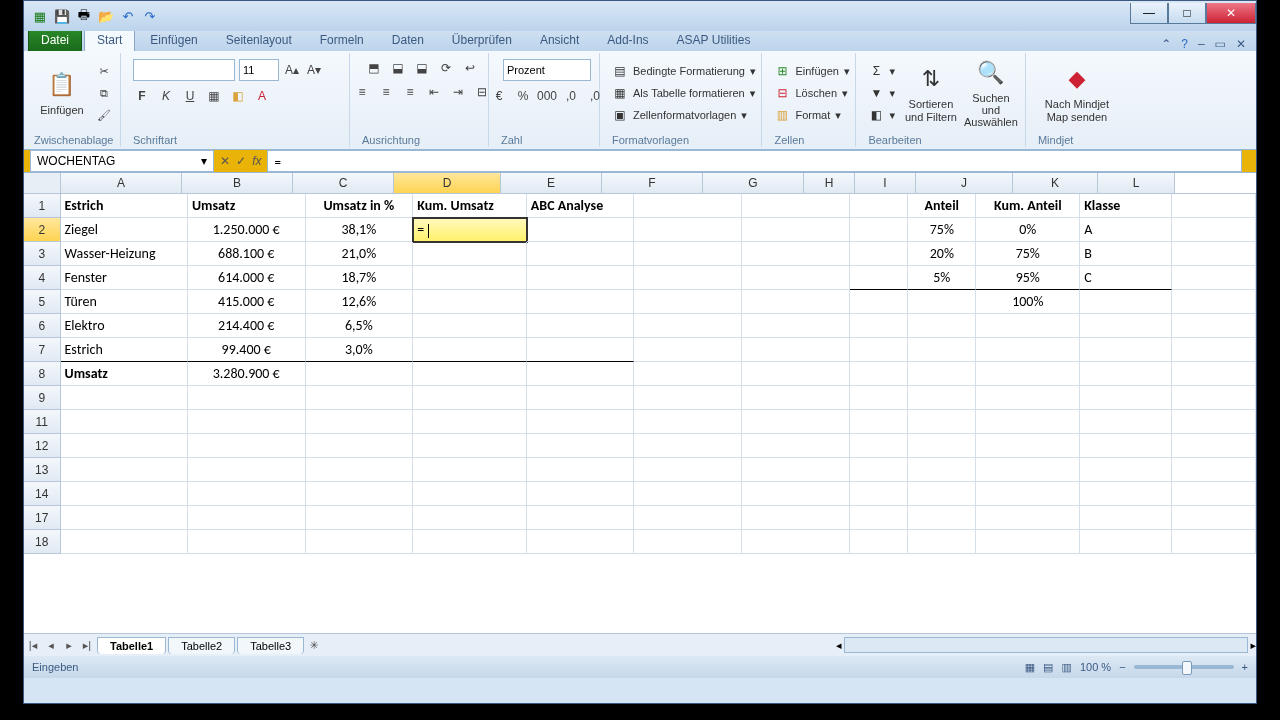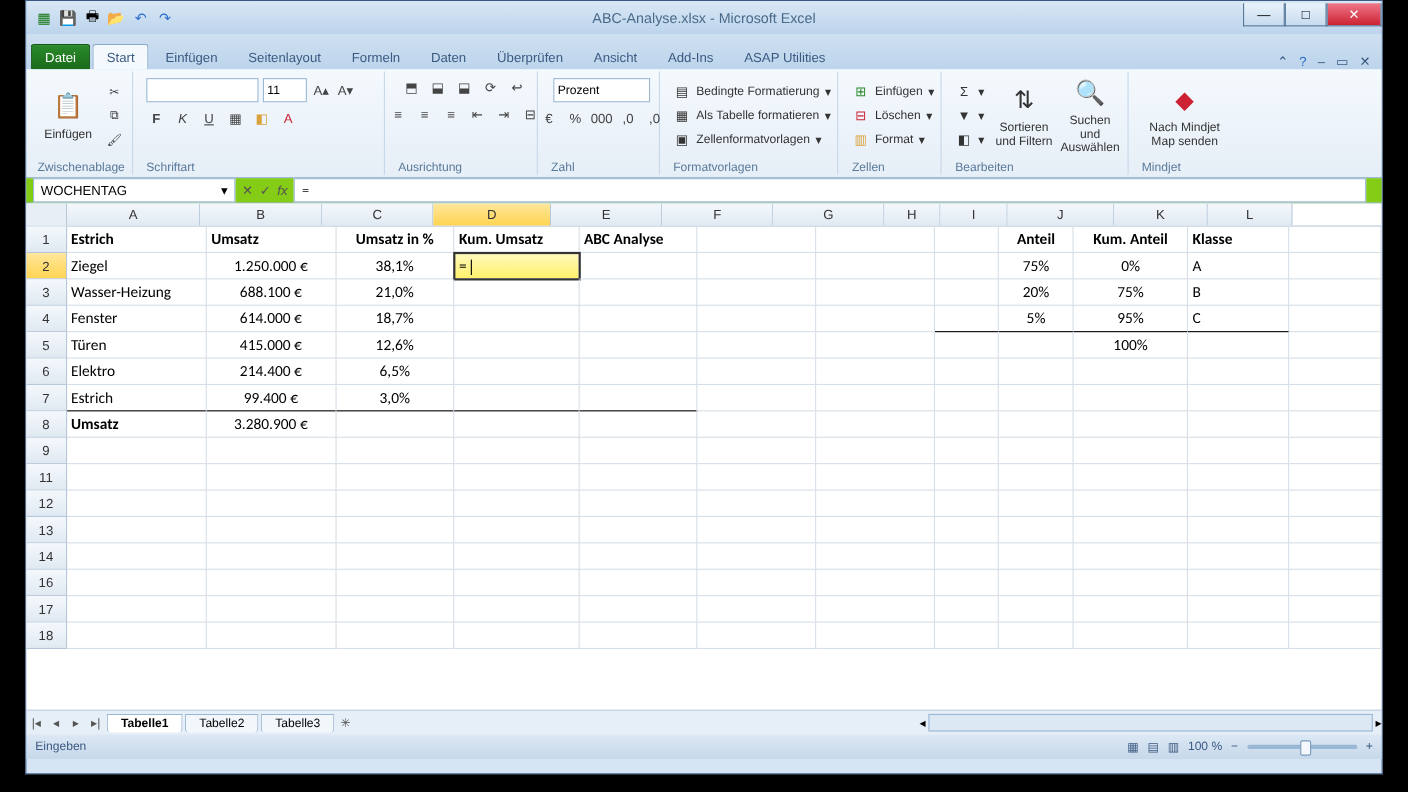--- a/index.html
+++ b/index.html
@@ -4,42 +4,42 @@
 <style>
 html,body{margin:0;padding:0;font-family:"Segoe UI",Tahoma,sans-serif;font-size:12px;background:#000;user-select:none}
 .app{width:1232px;height:702px;margin:0 auto;background:#d6e5f3;border:1px solid #3b5a82;position:relative;box-shadow:2px 2px 0 #000}
 .titlebar{height:30px;background:linear-gradient(#d9e7f5,#bcd4ec);display:flex;align-items:center;position:relative}
 .qat{display:flex;gap:6px;padding:0 8px;align-items:center}
 .qat .ico{width:16px;height:16px;display:flex;align-items:center;justify-content:center;font-size:13px}
 .titletext{position:absolute;left:0;right:0;text-align:center;color:#4a6a8a;font-size:13px}
 .winbtns{margin-left:auto;display:flex}
 .winbtn{width:36px;height:20px;margin-top:-6px;border:1px solid #5a7a9a;border-top:none;display:flex;align-items:center;justify-content:center;font-size:12px;background:linear-gradient(#eaf3fb,#c6dbef)}
 .winbtn.close{background:linear-gradient(#e78,#c23);color:#fff;width:48px}
-.tabs{height:32px;display:flex;align-items:flex-end;padding-left:4px;gap:2px;background:linear-gradient(#cfe0f0,#bcd4ec)}
+.tabs{height:20px;display:flex;align-items:flex-end;padding-left:4px;gap:2px;background:linear-gradient(#cfe0f0,#bcd4ec)}
 .tab{padding:4px 12px;font-size:12px;color:#3b5a82;border:1px solid transparent;border-bottom:none;border-radius:3px 3px 0 0}
 .tab.file{background:linear-gradient(#2a8a2a,#1a6a1a);color:#fff;border-color:#155515}
 .tab.active{background:#f4f9fd;border-color:#8aa8c6}
 .tab-right{margin-left:auto;display:flex;gap:10px;padding-right:10px;color:#3b5a82;font-size:12px}
 .ribbon{height:94px;background:linear-gradient(#f4f9fd,#e6eef7);border-bottom:1px solid #9ab7d4;display:flex;padding:2px 4px;gap:6px}
 .group{border-right:1px solid #c6d8ea;padding:0 6px;display:flex;flex-direction:column}
 .group-body{flex:1;display:flex;align-items:center;gap:4px}
 .group-label{font-size:11px;color:#5a7a9a;padding:1px 0}
 .bigbtn{display:flex;flex-direction:column;align-items:center;justify-content:center;width:56px;height:70px;font-size:11px;color:#333;text-align:center;line-height:1.1}
 .bigbtn .bicon{width:32px;height:32px;display:flex;align-items:center;justify-content:center;font-size:22px;margin-bottom:3px}
 .minibtns{display:flex;flex-direction:column;gap:4px}
 .minibtn{width:20px;height:18px;display:flex;align-items:center;justify-content:center;font-size:11px;color:#444}
 .fntrow{display:flex;gap:4px;align-items:center}
 .fntbox{width:100px;height:20px;background:#fff;border:1px solid #9ab7d4}
 .szbox{width:32px;height:20px;background:#fff;border:1px solid #9ab7d4;font-size:11px;display:flex;align-items:center;padding:0 3px}
 .btnrow{display:flex;gap:6px}
 .rb{width:18px;height:18px;display:flex;align-items:center;justify-content:center;font-size:12px;color:#444}
 .stackcol{display:flex;flex-direction:column;gap:2px;font-size:11px;color:#333}
 .stackitem{display:flex;align-items:center;gap:5px;height:20px;white-space:nowrap}
 .stackitem .si{width:16px;height:16px;display:flex;align-items:center;justify-content:center;font-size:12px}
-.namebox-row{height:22px;background:#84cc16;border-bottom:1px solid #9ab7d4;display:flex;align-items:center}
+.namebox-row{height:22px;background:#eab308;border-bottom:1px solid #9ab7d4;display:flex;align-items:center}
 .namebox{width:170px;height:20px;background:#fff;border:1px solid #9ab7d4;margin-left:6px;display:flex;align-items:center;padding:0 6px;font-size:12px}
 .fxbtns{display:flex;gap:6px;margin:0 6px;color:#555}
 .fxinput{flex:1;height:20px;background:#fff;border:1px solid #9ab7d4;margin-right:14px;display:flex;align-items:center;padding:0 6px;font-family:Calibri,sans-serif;font-size:13px}
 .sheet{position:relative;background:#fff;height:460px;overflow:hidden}
 .colheads{display:flex;height:20px;border-bottom:1px solid #b5c7d9}
 .corner{width:36px;background:#e8eef5;border-right:1px solid #b5c7d9}
 .ch{background:linear-gradient(#f4f8fc,#e0e9f2);border-right:1px solid #b5c7d9;text-align:center;font-size:12px;color:#333;line-height:20px}
 .ch.sel{background:linear-gradient(#ffe79c,#ffd452)}
 .row{display:flex;height:24px}
 .rh{width:36px;background:linear-gradient(#f4f8fc,#e0e9f2);border-right:1px solid #b5c7d9;border-bottom:1px solid #b5c7d9;text-align:center;font-size:12px;color:#333;line-height:24px}
@@ -69,21 +69,20 @@
 
   <div class="titlebar">
     <div class="qat">
       <span class="ico" style="color:#1a7a1a">▦</span>
       <span class="ico" style="color:#3a6aca">💾</span>
       <span class="ico">🖶</span>
       <span class="ico" style="color:#d9a23a">📂</span>
       <span class="ico" style="color:#2a6aca">↶</span>
       <span class="ico" style="color:#2a6aca">↷</span>
     </div>
-    <div class="titletext">ABC-Analyse.xlsx - Microsoft Excel</div>
     <div class="winbtns">
       <div class="winbtn">—</div>
       <div class="winbtn">□</div>
       <div class="winbtn close">✕</div>
     </div>
   </div>
 
   <div class="tabs">
     <div class="tab file">Datei</div>
     <div class="tab active">Start</div>
@@ -487,35 +486,20 @@
         <div class="cell cE"></div>
         <div class="cell cF"></div>
         <div class="cell cG"></div>
         <div class="cell cH"></div>
         <div class="cell cI"></div>
         <div class="cell cJ"></div>
         <div class="cell cK"></div>
         <div class="cell cL"></div>
       </div>
       <div class="row">
-        <div class="rh">16</div>
-        <div class="cell cA"></div>
-        <div class="cell cB"></div>
-        <div class="cell cC"></div>
-        <div class="cell cD"></div>
-        <div class="cell cE"></div>
-        <div class="cell cF"></div>
-        <div class="cell cG"></div>
-        <div class="cell cH"></div>
-        <div class="cell cI"></div>
-        <div class="cell cJ"></div>
-        <div class="cell cK"></div>
-        <div class="cell cL"></div>
-      </div>
-      <div class="row">
         <div class="rh">17</div>
         <div class="cell cA"></div>
         <div class="cell cB"></div>
         <div class="cell cC"></div>
         <div class="cell cD"></div>
         <div class="cell cE"></div>
         <div class="cell cF"></div>
         <div class="cell cG"></div>
         <div class="cell cH"></div>
         <div class="cell cI"></div>

